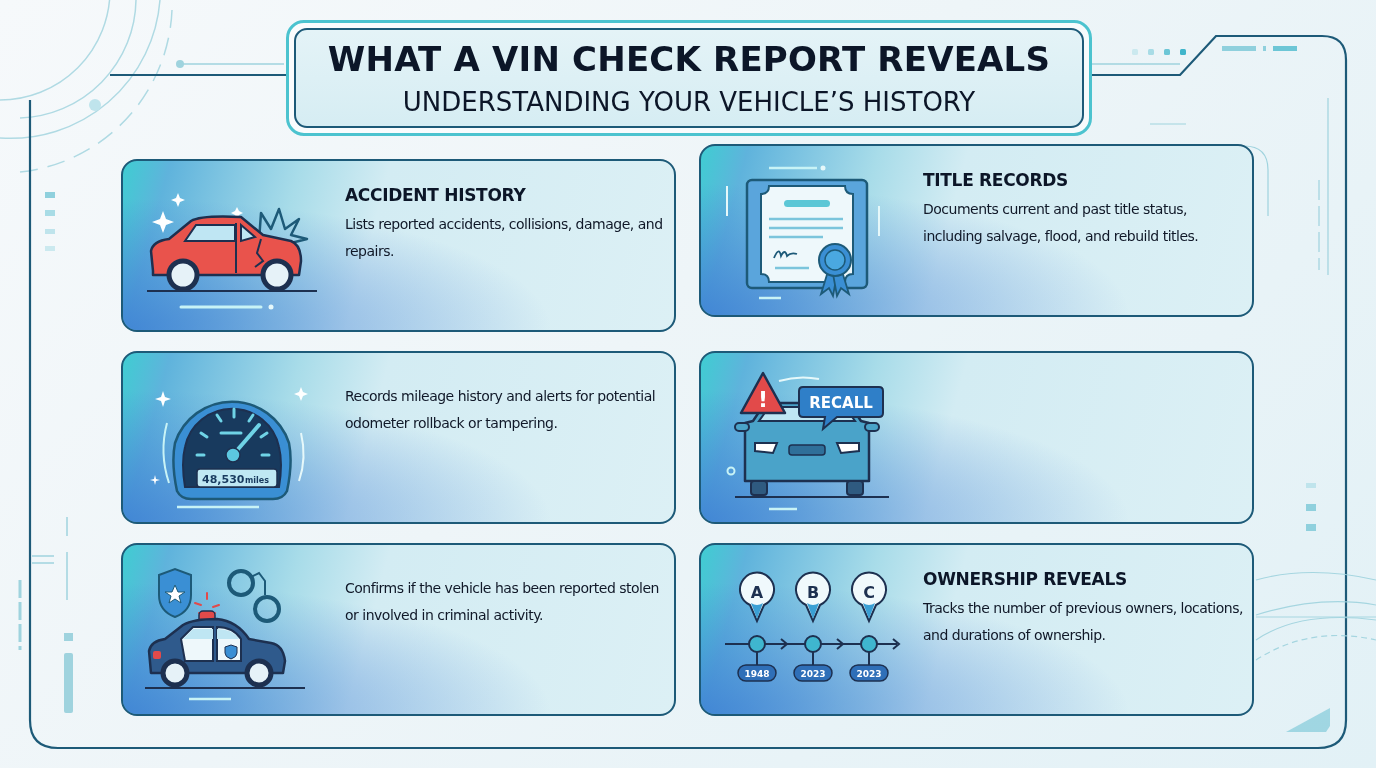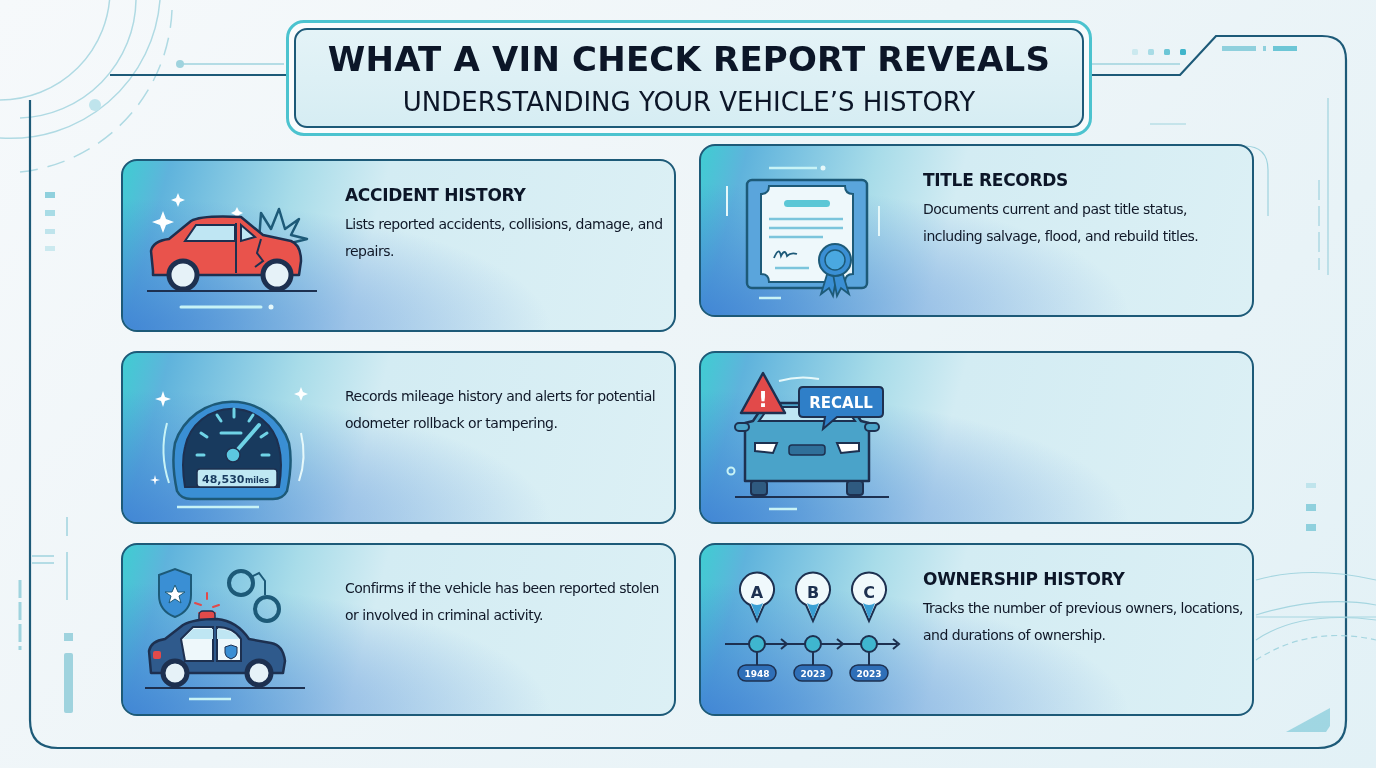--- a/index.html
+++ b/index.html
@@ -287,16 +287,16 @@
       <path d="M150 66 L143 50 A17 17 0 1 1 157 50 Z" fill="#f0f9fc" stroke="#1d3050" stroke-width="2"></path>
       <path d="M144 48 Q150 52 156 48 L150 64 Z" fill="#3a9fd4"></path>
       <text x="150" y="43" text-anchor="middle" font-family="DejaVu Sans, sans-serif" font-size="16" font-weight="bold" fill="#1d3050">C</text>
       <circle cx="150" cy="89" r="8" fill="#3fb6cf" stroke="#1d3050" stroke-width="2"></circle>
       <line x1="150" y1="97" x2="150" y2="110" stroke="#1d3050" stroke-width="2"></line>
       <rect x="131" y="110" width="38" height="16" rx="8" fill="#2f6fb8" stroke="#1d3050" stroke-width="1.5"></rect>
       <text x="150" y="122" text-anchor="middle" font-family="DejaVu Sans, sans-serif" font-size="9" font-weight="bold" fill="#fff">2023</text>
     </g>
   </svg>
   <div class="card-text">
-    <div class="card-title">OWNERSHIP HISTORY</div>
+    <div class="card-title">OWNERSHIP REVEALS</div>
     <div class="card-desc">Tracks the number of previous owners, locations, and durations of ownership.</div>
   </div>
 </div>
 
 </body></html>

